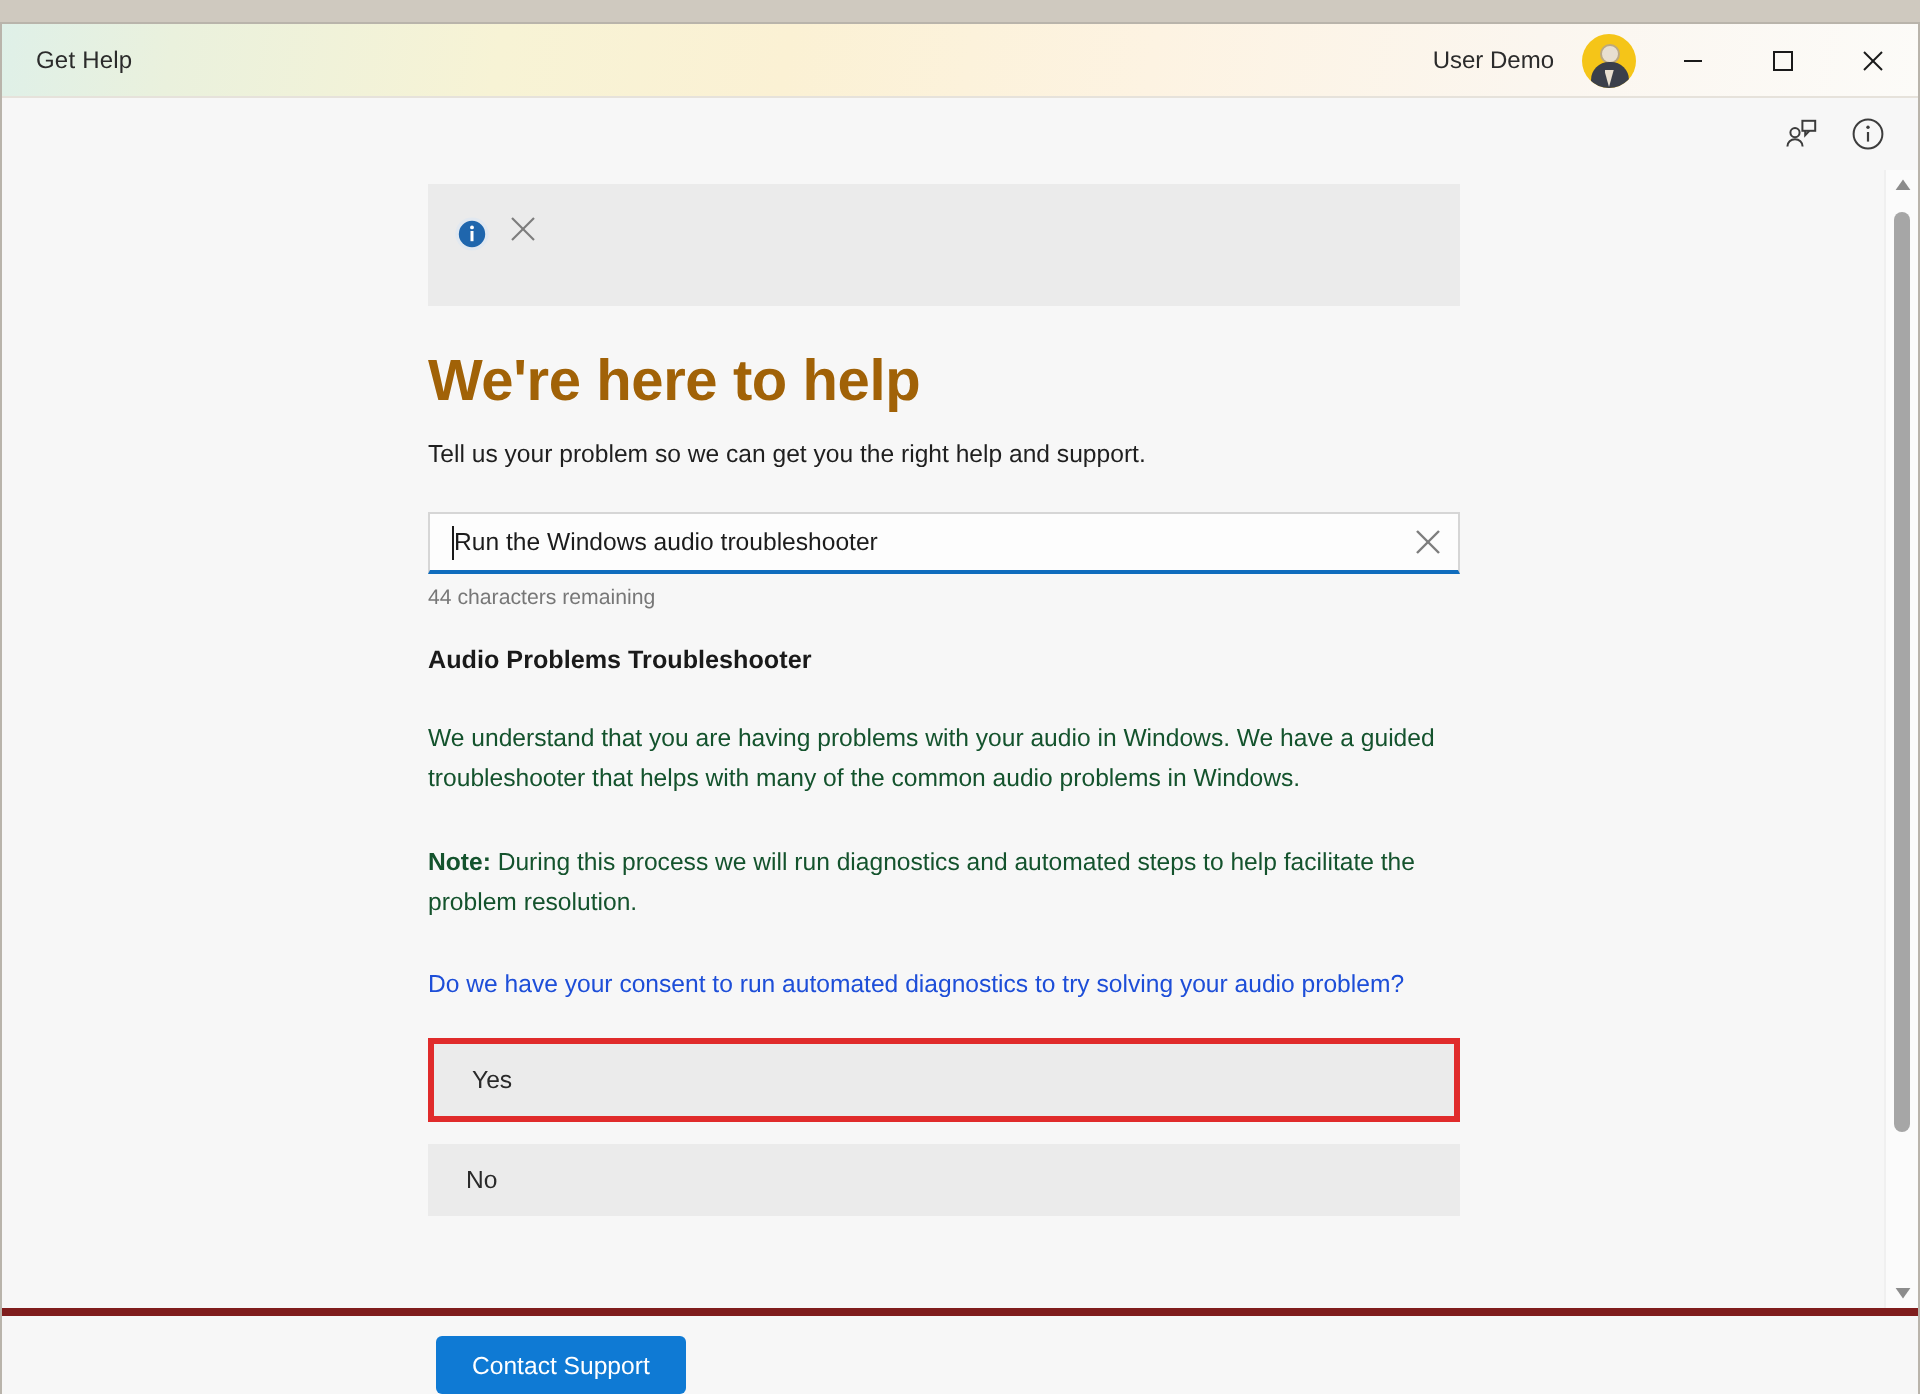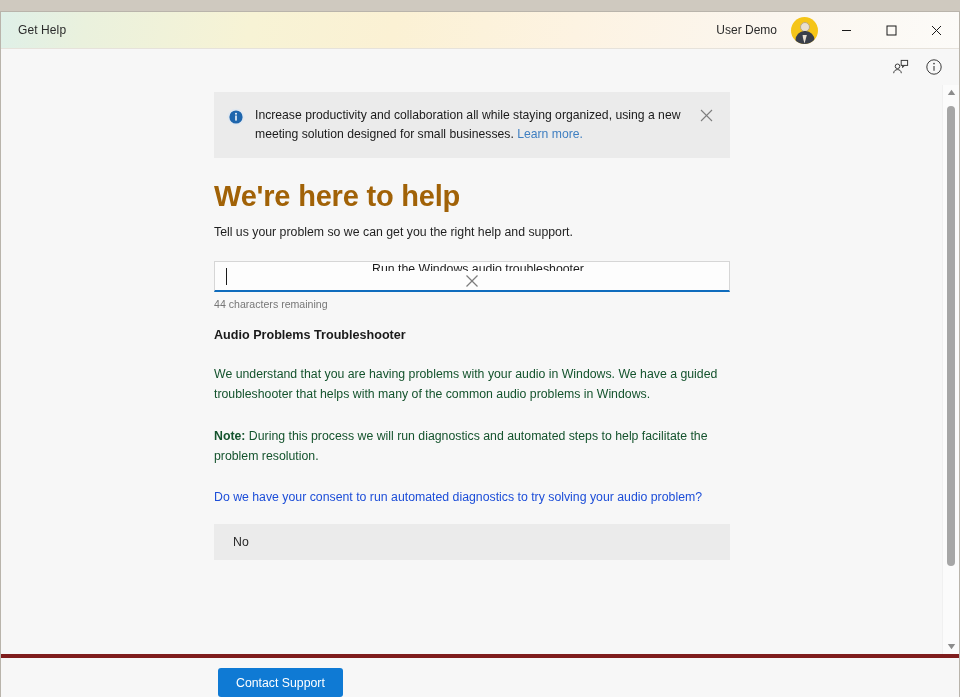--- a/index.html
+++ b/index.html
@@ -193,21 +193,20 @@
 
   
   #search-wrap {
     position: relative;
     background: #fdfdfd;
     border: 1px solid #d6d6d6;
     border-bottom: 2px solid #0f6cbd;
     height: 31px;
     display: flex;
     align-items: center;
-    flex-direction: column;
   }
   #caret {
     position: absolute;
     left: 11px;
     top: 6px;
     width: 1px;
     height: 17px;
     background: #1a1a1a;
   }
   #search-value {
@@ -392,23 +391,20 @@
 
         <div id="banner">
           <span id="banner-info-icon">
             <svg width="18" height="18" viewBox="0 0 18 18">
               <circle cx="9" cy="9" r="8.3" fill="#d8e6f4" opacity=".55"></circle>
               <circle cx="9" cy="9" r="6.6" fill="#1f66ad"></circle>
               <circle cx="9" cy="5.7" r=".95" fill="#ffffff"></circle>
               <rect x="8.25" y="7.5" width="1.5" height="5.1" fill="#ffffff"></rect>
             </svg>
           </span>
-          <div id="banner-text">
-            <span>Increase productivity and collaboration all while staying organized, using a new meeting solution designed for small businesses. </span><a id="banner-link">Learn more.</a>
-          </div>
           <span id="banner-close">
             <svg width="13" height="13" viewBox="0 0 13 13">
               <line x1="1" y1="1" x2="12" y2="12" stroke="#3a3a3a" stroke-width="1.1"></line>
               <line x1="12" y1="1" x2="1" y2="12" stroke="#3a3a3a" stroke-width="1.1"></line>
             </svg>
           </span>
         </div>
 
         <h1 id="page-heading">We're here to help</h1>
         <p id="page-subtitle">Tell us your problem so we can get you the right help and support.</p>
@@ -426,20 +422,25 @@
         <div id="char-count">44 characters remaining</div>
 
         <div id="article-title">Audio Problems Troubleshooter</div>
 
         <p class="para">We understand that you are having problems with your audio in Windows. We have a guided troubleshooter that helps with many of the common audio problems in Windows.</p>
 
         <p class="para"><b>Note:</b><span> During this process we will run diagnostics and automated steps to help facilitate the problem resolution.</span></p>
 
         <p id="consent-question">Do we have your consent to run automated diagnostics to try solving your audio problem?</p>
 
+        <div id="answer-yes-wrap">
+          <div class="answer">
+            <span>Yes</span>
+          </div>
+        </div>
 
         <div class="answer">
           <span>No</span>
         </div>
 
         <div id="spacer-bottom"></div>
       </div>
     </div>
 
     <div id="scrollbar">

